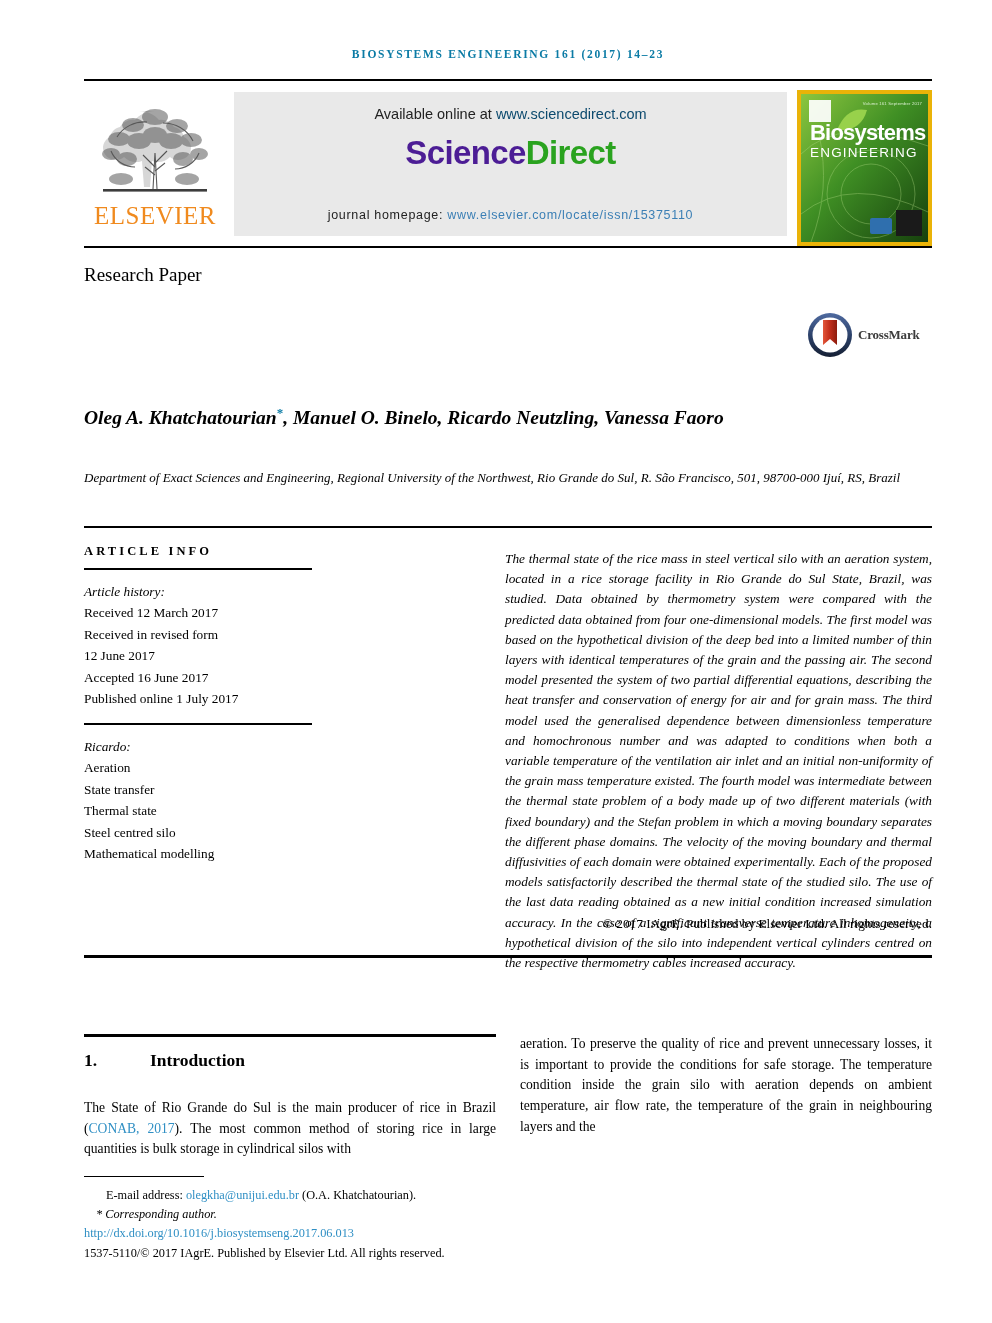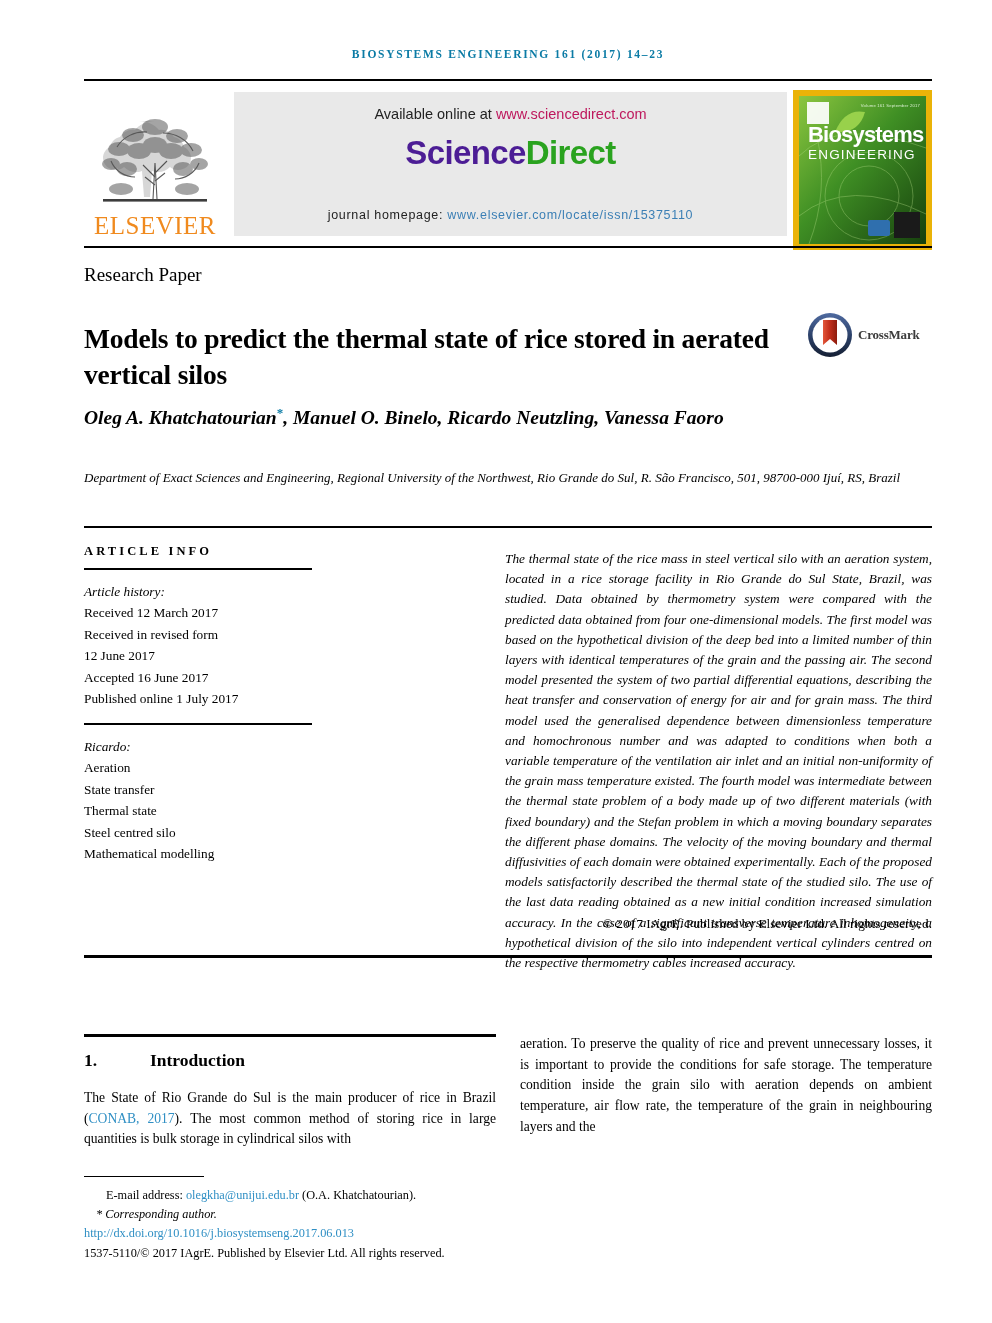--- a/index.html
+++ b/index.html
@@ -61,38 +61,39 @@
     justify-content: flex-end;
   }
   .elsevier-tree { width: 120px; height: 104px; display:block; }
   .elsevier-word {
     font-family: "Liberation Serif", serif;
     color: #F08A1E;
     font-size: 25px;
     letter-spacing: 0.5px;
     line-height: 1;
     margin-top: 2px;
+    margin-bottom: 10px;
   }
 
   .sd-banner {
     position: absolute;
     left: 150px; top: 6px;
     width: 553px; height: 144px;
     background: #e9e9e9;
     display: flex;
     flex-direction: column;
     align-items: center;
   }
   .sd-available {
     margin-top: 14px;
     font-family: "Liberation Sans", sans-serif;
     font-size: 14.5px;
     color: #222;
   }
-  .sd-available .lnk { color: #be185d; }
+  .sd-available .lnk { color: #0c4a6e; }
   .sd-logo {
     margin-top: 12px;
     font-family: "Liberation Sans", sans-serif;
     font-size: 33px;
     font-weight: bold;
     letter-spacing: -0.6px;
   }
   .sd-logo .sci { color: #4c1d95; }
   .sd-logo .dir { color: #2aa31f; }
   .sd-home {
@@ -103,21 +104,21 @@
     letter-spacing: 0.7px;
     color: #222;
     white-space: nowrap;
   }
   .sd-home .lnk { color: #3b7fb5; }
 
   .cover {
     position: absolute;
     right: 0; top: 4px;
     width: 127px; height: 148px;
-    border: 6px solid #eab308;
+    border: 4px solid #eab308;
     background: #7f1d1d;
     overflow: hidden;
   }
   .cover-art { position:absolute; left:0; top:0; width:127px; height:148px; }
   .cover-elsevier {
     position: absolute;
     left: 8px; top: 6px;
     width: 22px; height: 22px;
     background: #ffffff;
     opacity: 0.92;
@@ -290,21 +291,21 @@
     background: #000;
   }
   .sec-head {
     margin-top: 13px;
     font-size: 17.5px;
     font-weight: bold;
     display: flex;
   }
   .sec-num { width: 66px; flex: none; }
   .body-p {
-    margin-top: 17px;
+    margin-top: 27px;
     font-size: 13.6px;
     line-height: 1.52;
     text-align: justify;
   }
   .body-p.first { margin-top: 0; }
   .cite { color: #2f8fc4; }
 
   
   .foot-rule {
     position: absolute;
@@ -408,21 +409,20 @@
         <span class="t2">ENGINEERING</span>
       </div>
       <div class="cover-badge2"></div>
       <div class="cover-badge"></div>
     </div>
   </div>
 
   <div class="rule-mast"></div>
 
   <div class="art-type">Research Paper</div>
-  <h1 class="title">Models to predict the thermal state of rice stored in aerated vertical silos</h1>
 
   <div class="crossmark">
     <svg class="cm-circle" viewBox="0 0 46 46">
       <defs>
         <linearGradient id="cmg" x1="0" y1="0" x2="0" y2="1">
           <stop offset="0%" stop-color="#4f6aa0"></stop>
           <stop offset="55%" stop-color="#2a3f66"></stop>
           <stop offset="100%" stop-color="#151f33"></stop>
         </linearGradient>
         <linearGradient id="cmr" x1="0" y1="0" x2="1" y2="0">

